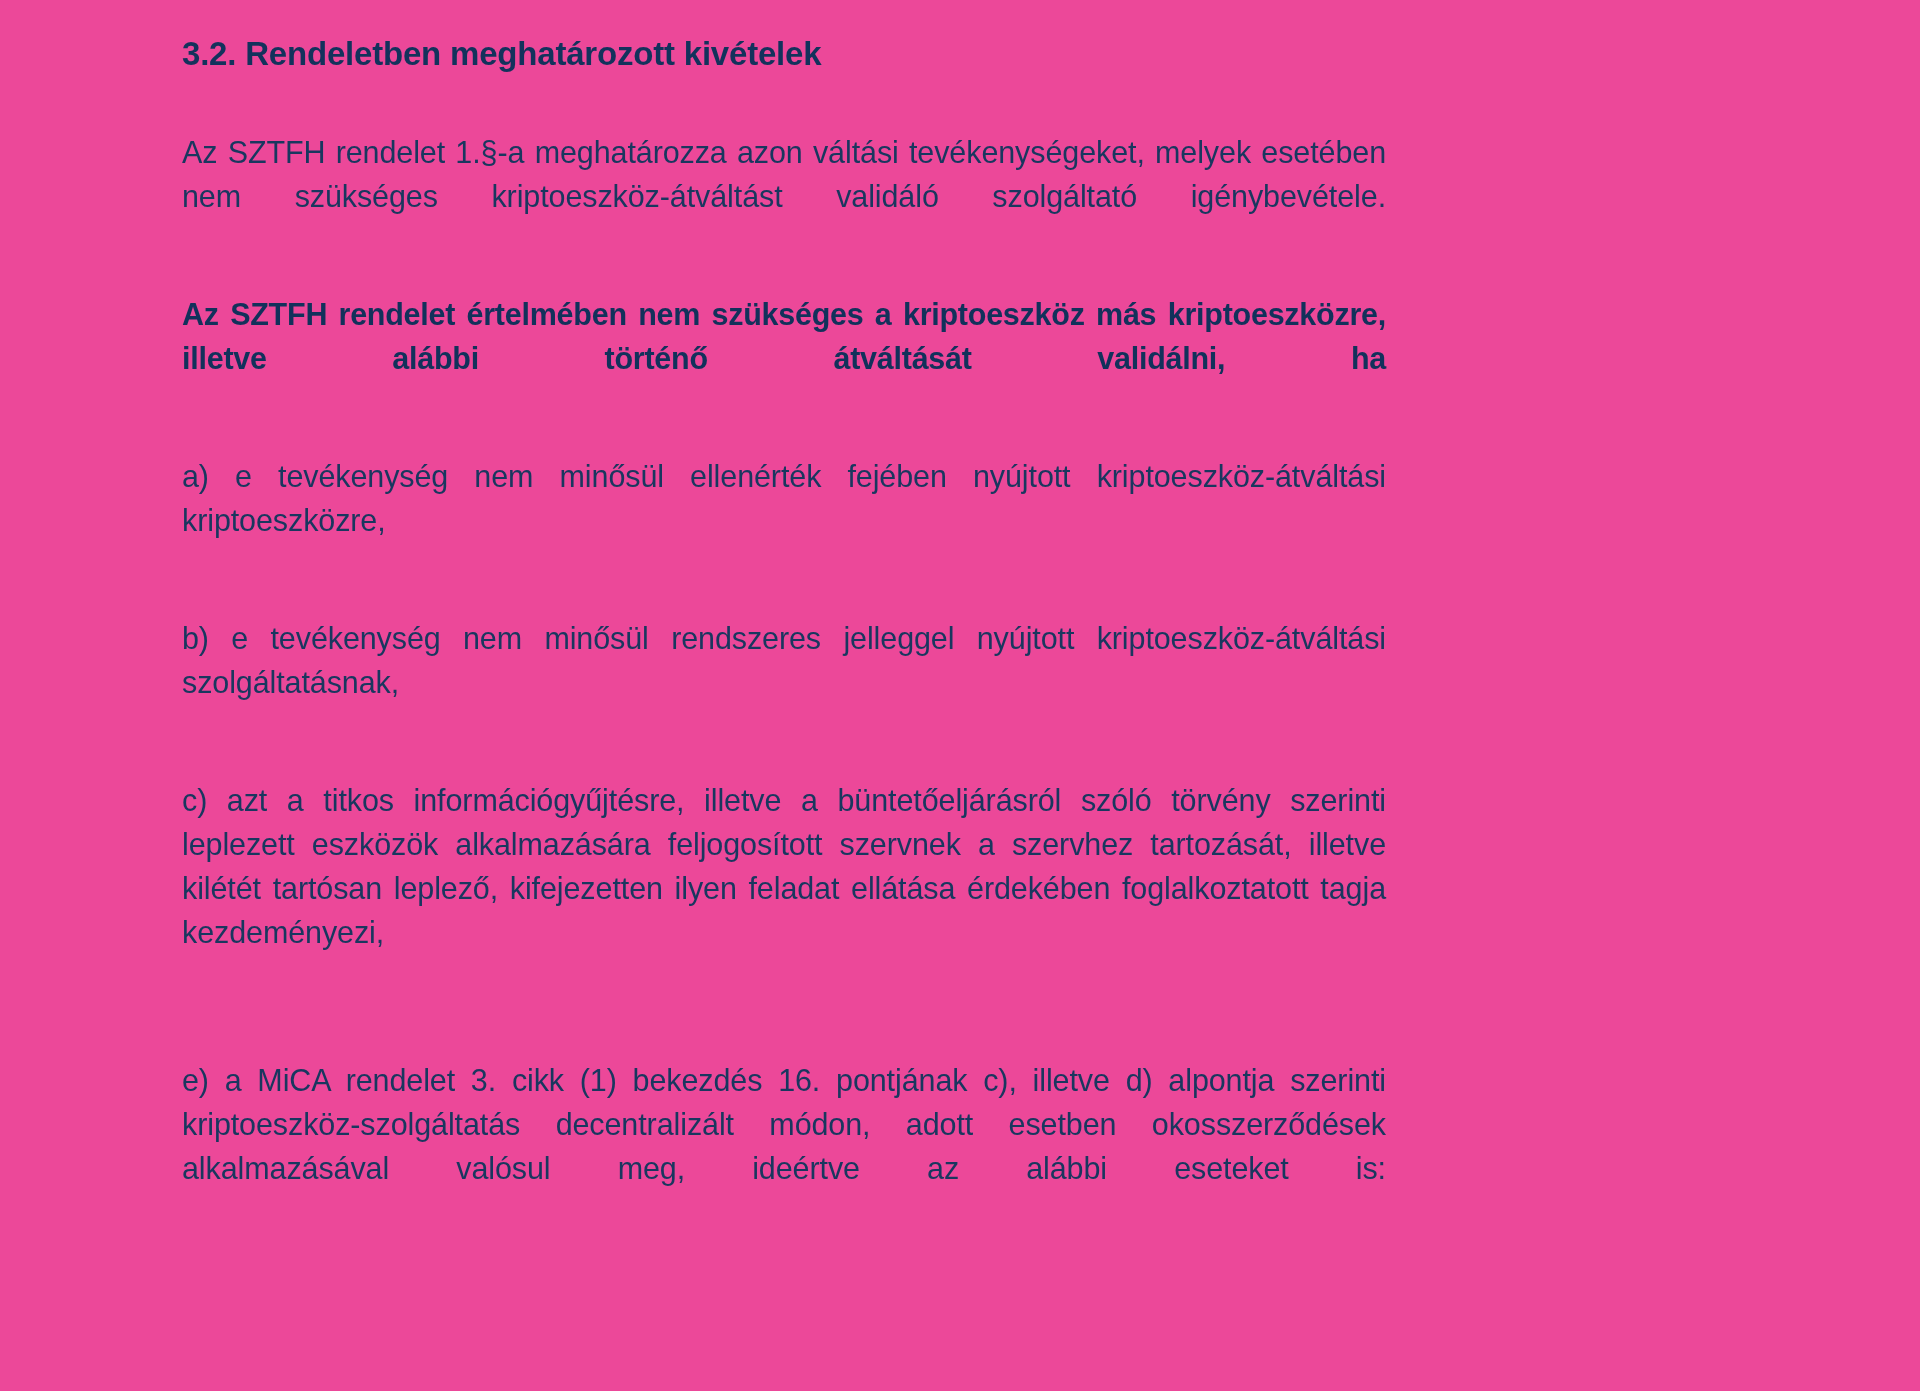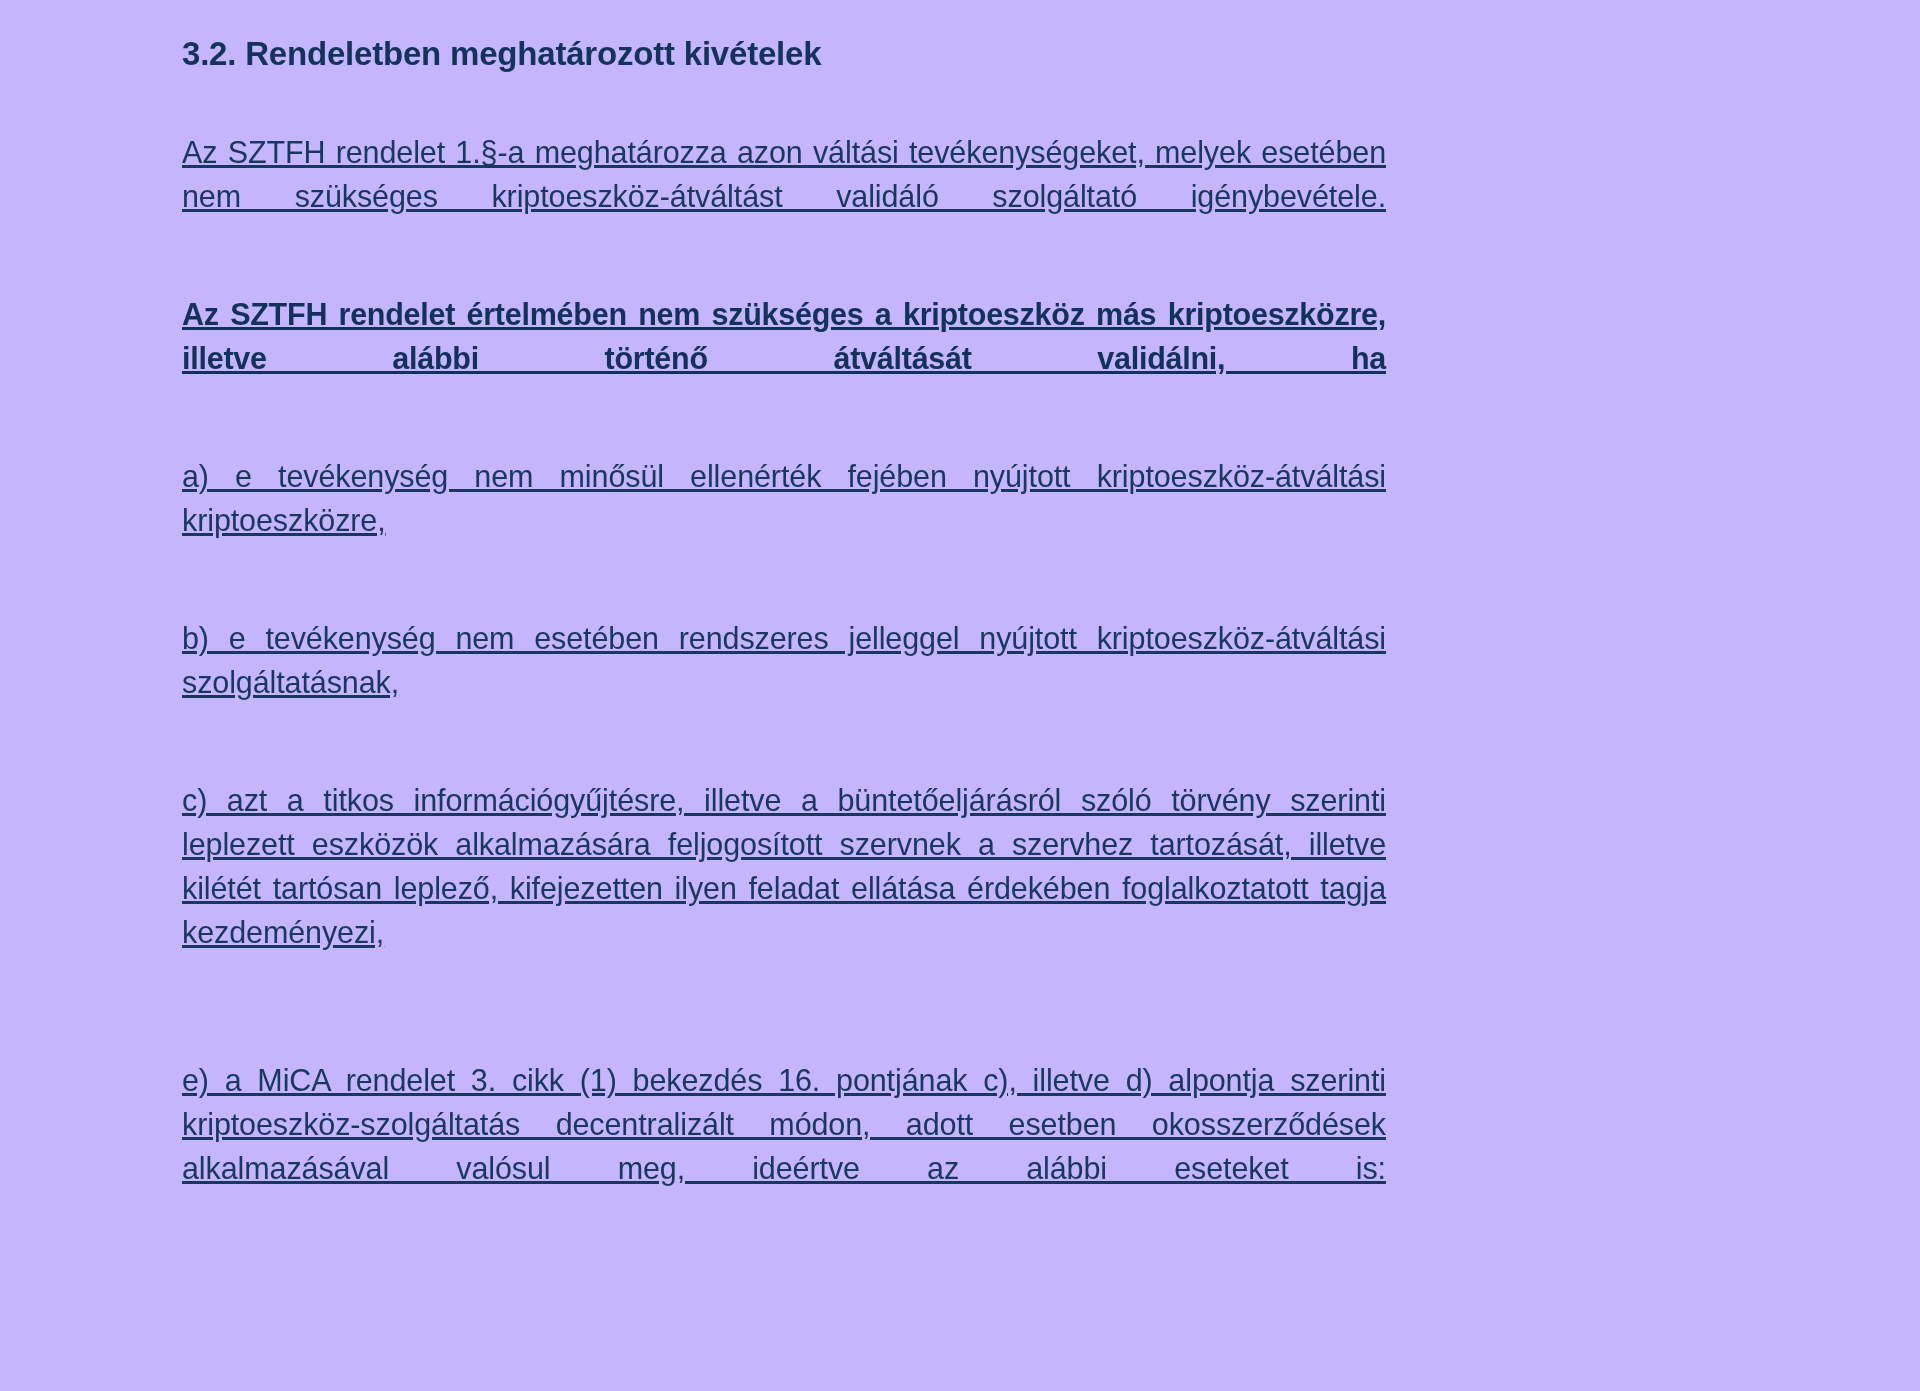--- a/index.html
+++ b/index.html
@@ -12,21 +12,21 @@
     width: 1920px;
     height: 1391px;
     font-family: "Liberation Sans", "DejaVu Sans", sans-serif;
     overflow: hidden;
   }
 
   .page {
     position: relative;
     width: 1920px;
     height: 1391px;
-    background: #c4b5fd;
+    background: #ec4899;
     box-sizing: border-box;
   }
 
   .content {
     position: absolute;
     left: 182px;
     top: 0px;
     width: 1204px;
   }
 
@@ -45,21 +45,20 @@
   .para {
     color: #19375f;
     font-size: 30.5px;
     line-height: 44px;
     text-align: justify;
     text-justify: inter-word;
     margin: 0;
     letter-spacing: -0.1px;
     -webkit-hyphens: none;
     hyphens: none;
-    text-decoration: underline;
   }
 
   .para.bold {
     font-weight: 700;
     color: #12315b;
     letter-spacing: -0.25px;
   }
 
   
   .gap-intro  { height: 56px; }
@@ -91,21 +90,21 @@
     <div class="gap-std"></div>
 
     <p class="para bold para-bold">Az SZTFH rendelet értelmében nem szükséges a kriptoeszköz más kriptoeszközre, illetve alábbi történő átváltását validálni, ha</p>
 
     <div class="gap-std"></div>
 
     <p class="para para-item">a) e tevékenység nem minősül ellenérték fejében nyújtott kriptoeszköz-átváltási kriptoeszközre,</p>
 
     <div class="gap-std"></div>
 
-    <p class="para para-item">b) e tevékenység nem esetében rendszeres jelleggel nyújtott kriptoeszköz-átváltási szolgáltatásnak,</p>
+    <p class="para para-item">b) e tevékenység nem minősül rendszeres jelleggel nyújtott kriptoeszköz-átváltási szolgáltatásnak,</p>
 
     <div class="gap-std"></div>
 
     <p class="para para-item">c) azt a titkos információgyűjtésre, illetve a büntetőeljárásról szóló törvény szerinti leplezett eszközök alkalmazására feljogosított szervnek a szervhez tartozását, illetve kilétét tartósan leplező, kifejezetten ilyen feladat ellátása érdekében foglalkoztatott tagja kezdeményezi,</p>
 
     <div class="gap-std"></div>
 
 
     <div class="gap-std"></div>
 

